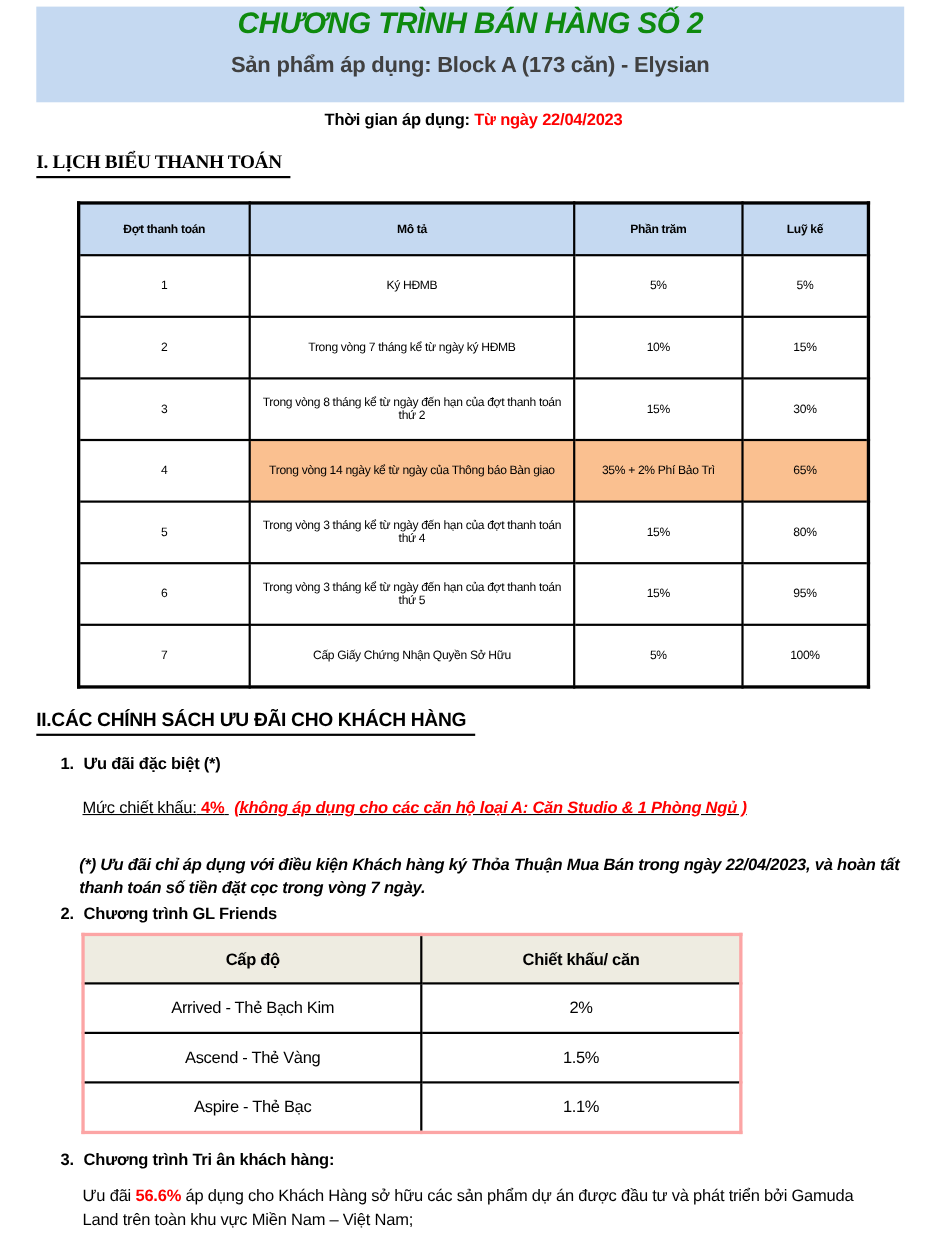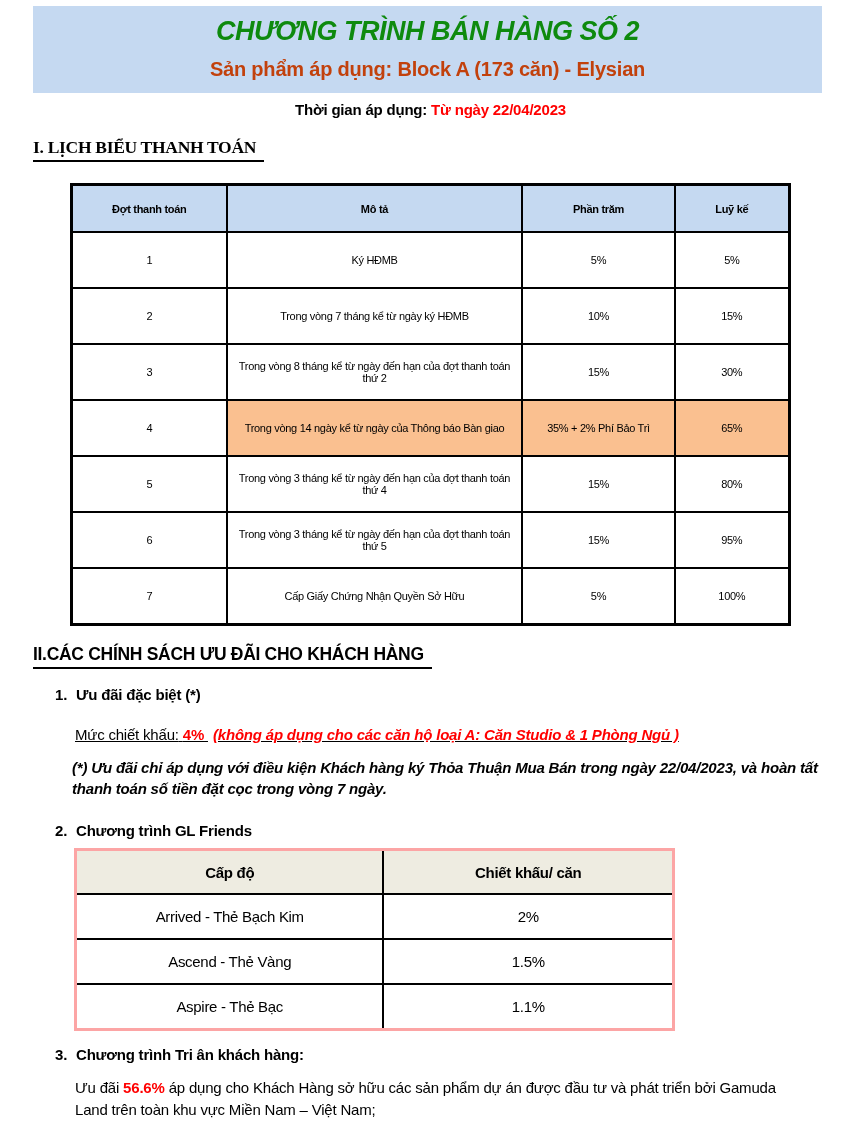--- a/index.html
+++ b/index.html
@@ -7,24 +7,24 @@
     position:relative; width:861px; height:1128px; background:#fff;
     font-family:"Liberation Sans", sans-serif; color:#000;
     letter-spacing:-0.2px; overflow:hidden;
   }
   
   .banner {
     position:absolute; left:33px; top:6px; width:789px; height:87px;
     background:var(--banner-bg,#C5D9F1); text-align:center;
   }
   .banner-title {
-    padding-top:10px; font-size:27px; line-height:30px; font-weight:bold;
+    font-size:27px; line-height:30px; font-weight:bold;
     font-style:italic; color:var(--title-green,#0E8A0E); letter-spacing:-0.5px;
   }
-  .banner-subtitle { margin-top:12px; font-size:20px; font-weight:bold; color:#c2410c; }
+  .banner-subtitle { margin-top:12px; font-size:20px; font-weight:bold; color:#404040; }
   
   .applies { position:absolute; left:0; top:101px; width:100%; text-align:center;
     font-size:15px; font-weight:bold; }
   .applies .val { color:var(--accent-red,#FF0000); }
   
   .sec-heading {
     position:absolute; font-size:17.5px; font-weight:bold;
     border-bottom:2px solid #000; padding:0 8px 2px 0; letter-spacing:-0.3px;
   }
   
@@ -138,21 +138,21 @@
     <span class="num">1.</span>
     <span>Ưu đãi đặc biệt (*)</span>
   </div>
 
   <div class="body-line" style="left:75px; top:726px; width:760px;">
     <span>Mức chiết khấu:</span>
     <span class="red-bold">4%</span>
     <span class="red-bold-italic note-gap">(không áp dụng cho các căn hộ loại A: Căn Studio &amp; 1 Phòng Ngủ )</span>
   </div>
 
-  <div class="condition" style="left:72px; top:757px; width:748px;">(*) Ưu đãi chỉ áp dụng với điều kiện Khách hàng ký Thỏa Thuận Mua Bán trong ngày 22/04/2023, và hoàn tất thanh toán số tiền đặt cọc trong vòng 7 ngày.</div>
+  <div class="condition" style="left:72px; top:776px; width:748px;">(*) Ưu đãi chỉ áp dụng với điều kiện Khách hàng ký Thỏa Thuận Mua Bán trong ngày 22/04/2023, và hoàn tất thanh toán số tiền đặt cọc trong vòng 7 ngày.</div>
 
   <div class="item-heading" style="left:55px; top:822px; width:400px;">
     <span class="num">2.</span>
     <span>Chương trình GL Friends</span>
   </div>
 
   <table class="tbl2">
     <colgroup>
       <col style="width:51.5%">
         <col style="width:48.5%">

